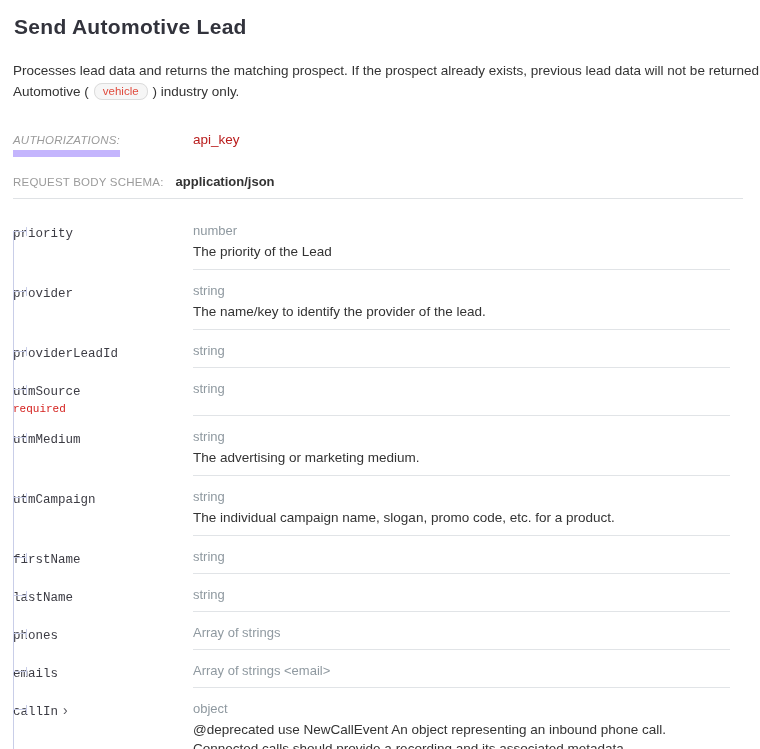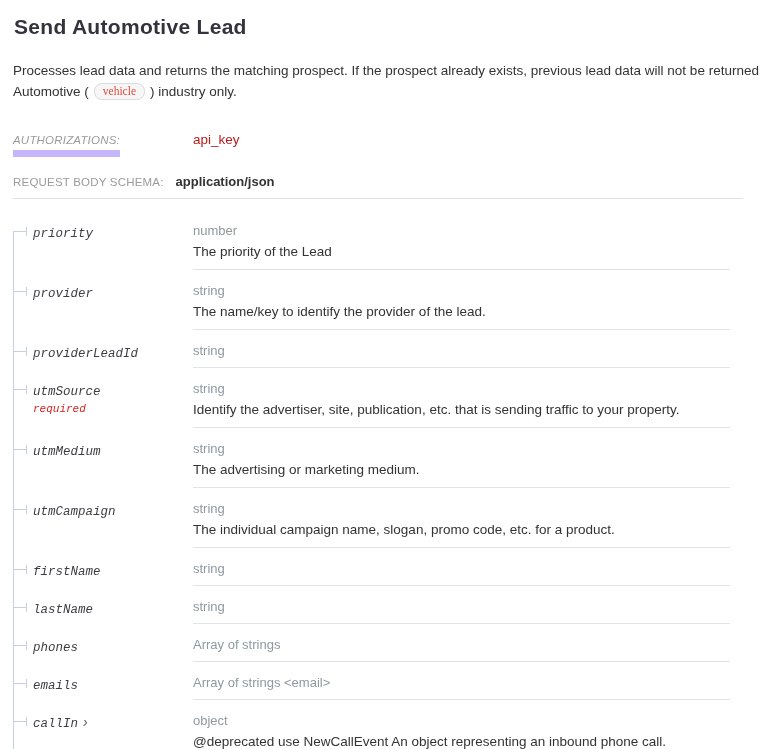--- a/index.html
+++ b/index.html
@@ -14,21 +14,21 @@
 
   .page-title {
     font-size: 21px; font-weight: 700; color: #32333c;
     letter-spacing: 0.3px; line-height: 26px;
     padding-left: 1px;
   }
 
   .description { margin-top: 20px; font-size: 13.5px; line-height: 21px; color: #333333; }
   .description .line { white-space: nowrap; }
   .code-chip {
-    font-family: Liberation Serif, serif;
+    font-family: Liberation Sans, sans-serif;
     font-size: 11.5px; color: #e04b3d;
     background: #f6f6f6; border: 1px solid #dcdcdc; border-radius: 8px;
     padding: 1px 8px 2px 8px; margin: 0 5px; vertical-align: 1px;
   }
 
   .auth-row { margin-top: 28px; display: flex; align-items: baseline; }
   .auth-label-cell { width: 180px; flex: none; }
   .meta-label {
     font-size: 11.5px; color: #9b9b9b; letter-spacing: 0.2px;
   }
@@ -43,21 +43,21 @@
   .top-separator { margin-top: 9px; border: none; border-top: 1px solid #dfe2e5; margin-right: -13px; }
 
   .schema { position: relative; margin-top: 24px; padding-bottom: 30px; }
   .trunk {
     position: absolute; left: 0; top: 8px; bottom: 0;
     width: 1px; background: #c9cee8;
   }
   .row { display: flex; margin-top: 13px; }
   .row:first-child { margin-top: 0; }
   .cell-left {
-    width: 180px; flex: none; position: relative; padding-left: 20px; font-style: italic;
+    width: 180px; flex: none; position: relative; 
   }
   .cell-left::before {  
     content: ""; position: absolute; left: 0; top: 8px;
     width: 13px; height: 1px; background: #c9cee8;
   }
   .cell-left::after {   
     content: ""; position: absolute; left: 13px; top: 4px;
     width: 1px; height: 9px; background: #c9cee8;
   }
   .fname {
@@ -128,21 +128,20 @@
         <div class="row">
           <div class="cell-left"><span class="fname">providerLeadId</span></div>
           <div class="cell-right">
             <div class="ftype">string</div>
           </div>
         </div>
         <div class="row">
           <div class="cell-left"><span class="fname">utmSource</span><div class="required-badge">required</div></div>
           <div class="cell-right">
             <div class="ftype">string</div>
-            <div class="fdesc">Identify the advertiser, site, publication, etc. that is sending traffic to your property.</div>
           </div>
         </div>
         <div class="row">
           <div class="cell-left"><span class="fname">utmMedium</span></div>
           <div class="cell-right">
             <div class="ftype">string</div>
             <div class="fdesc">The advertising or marketing medium.</div>
           </div>
         </div>
         <div class="row">

